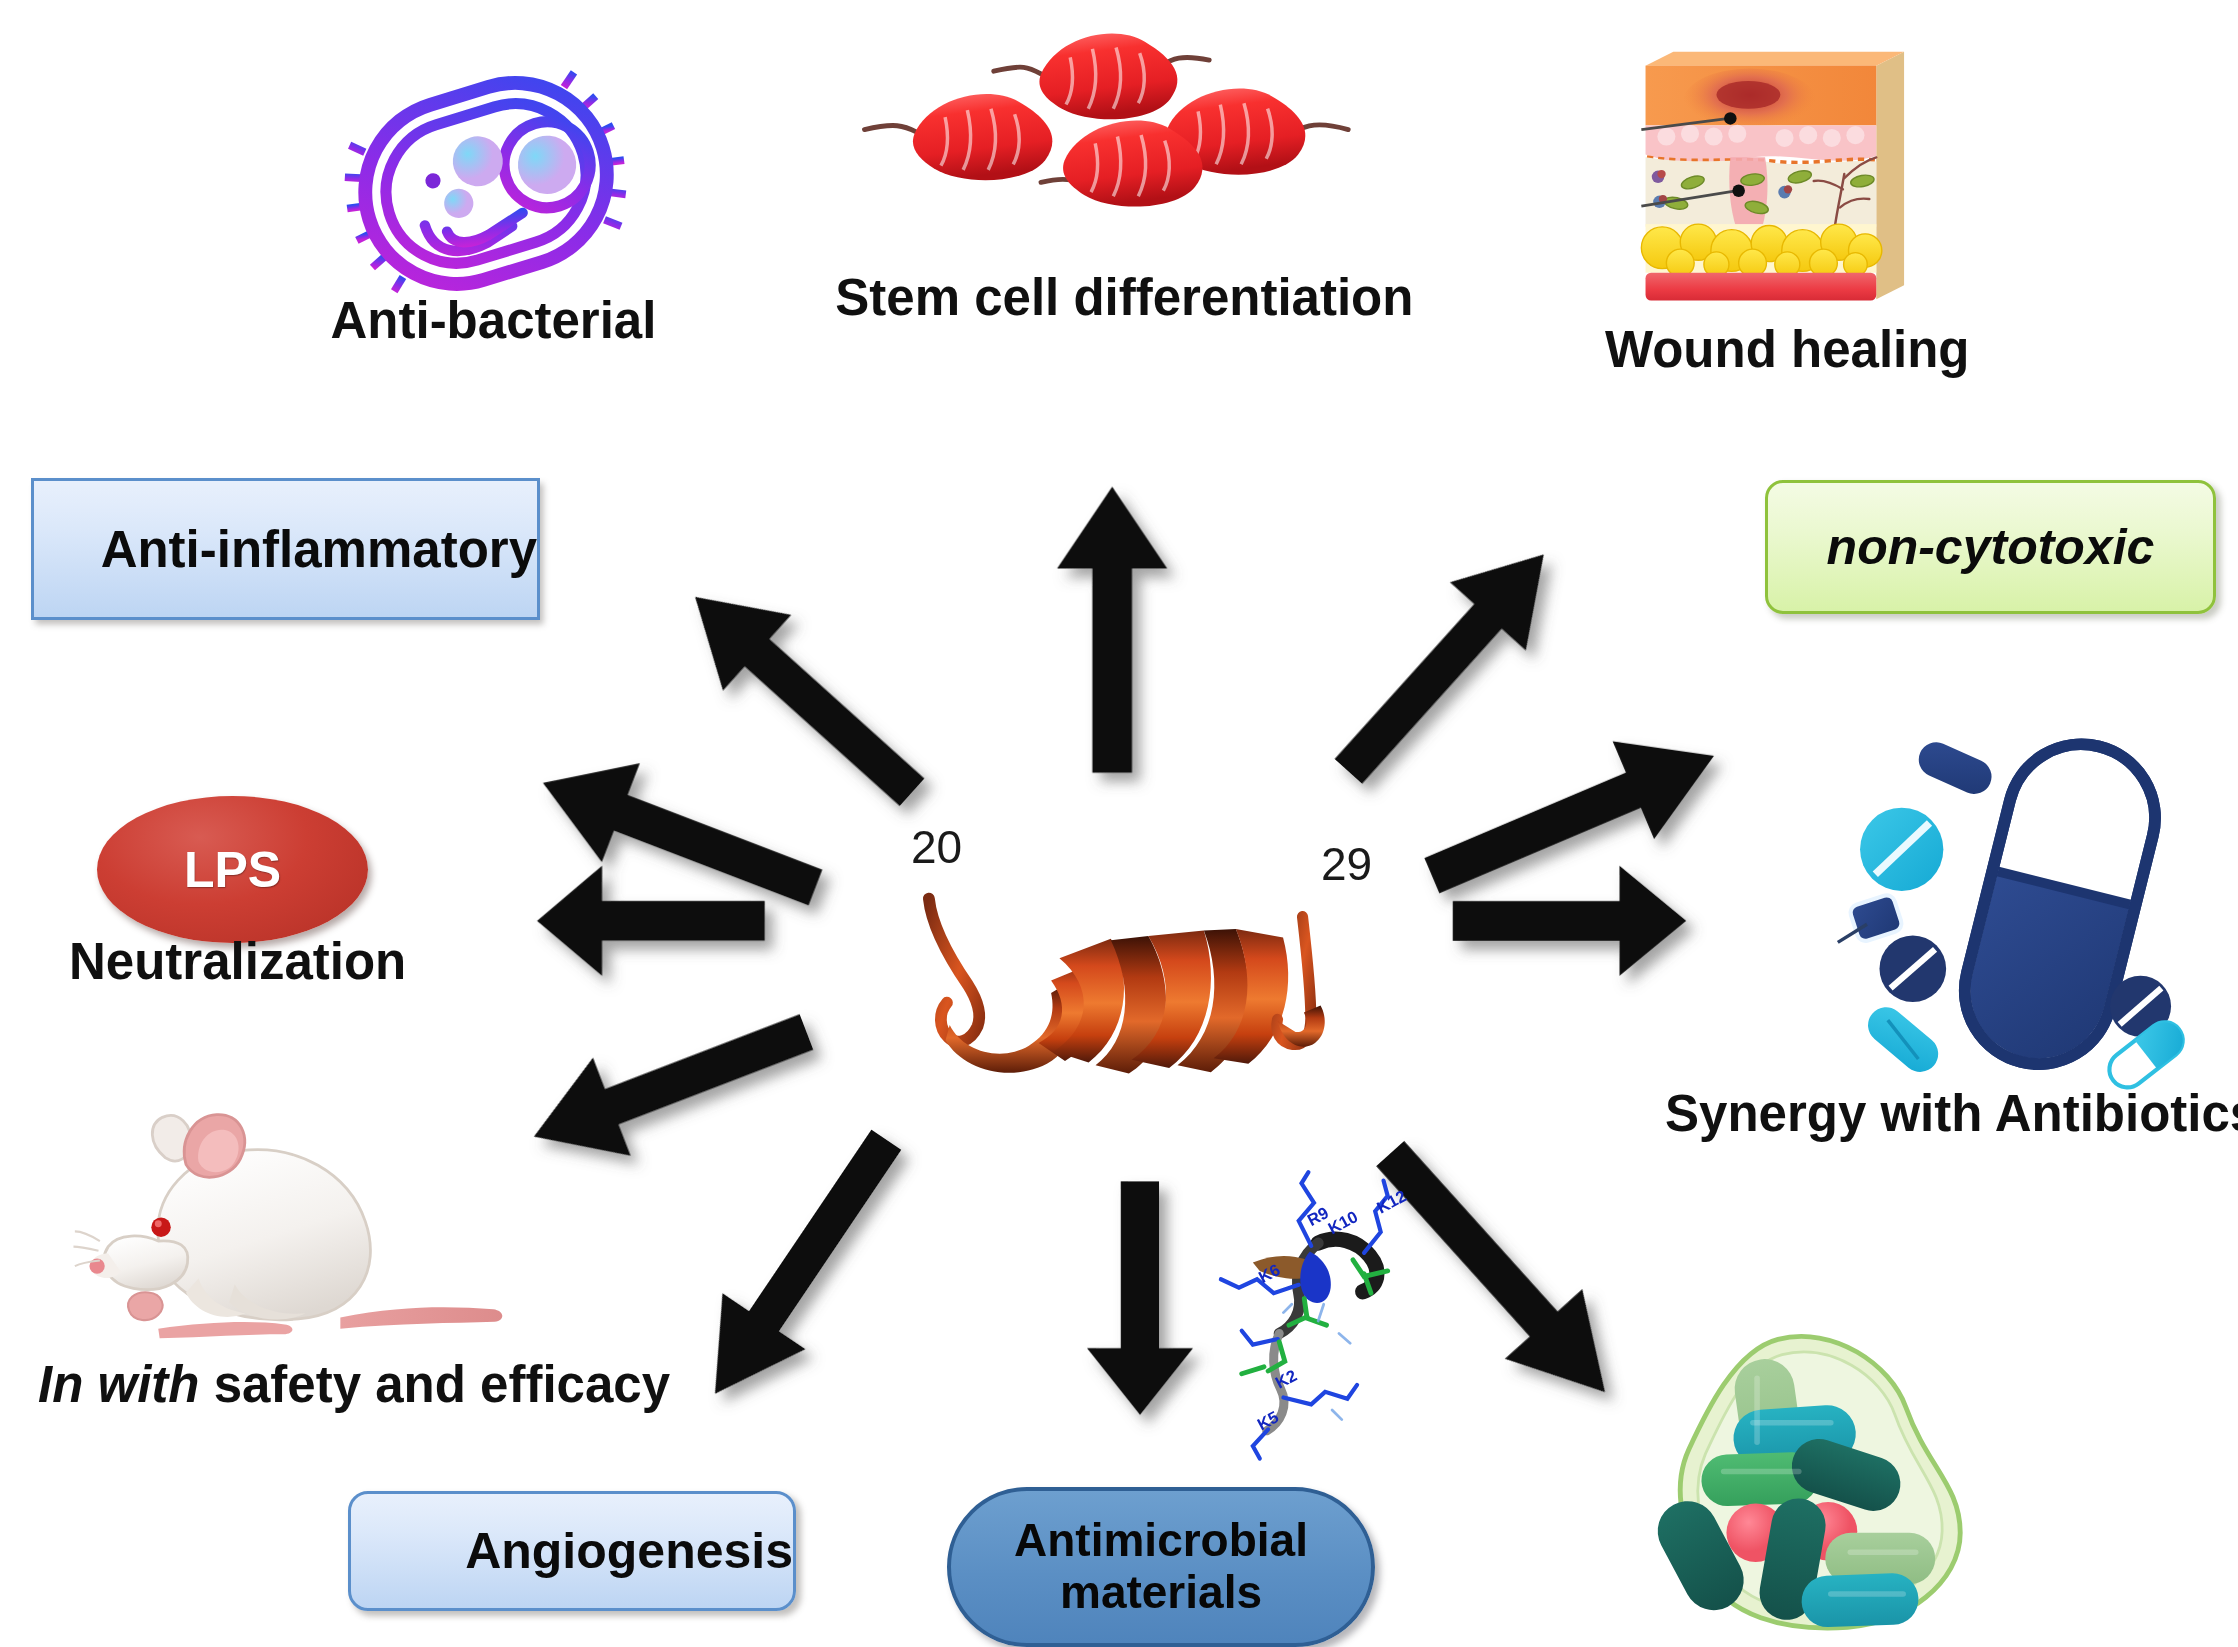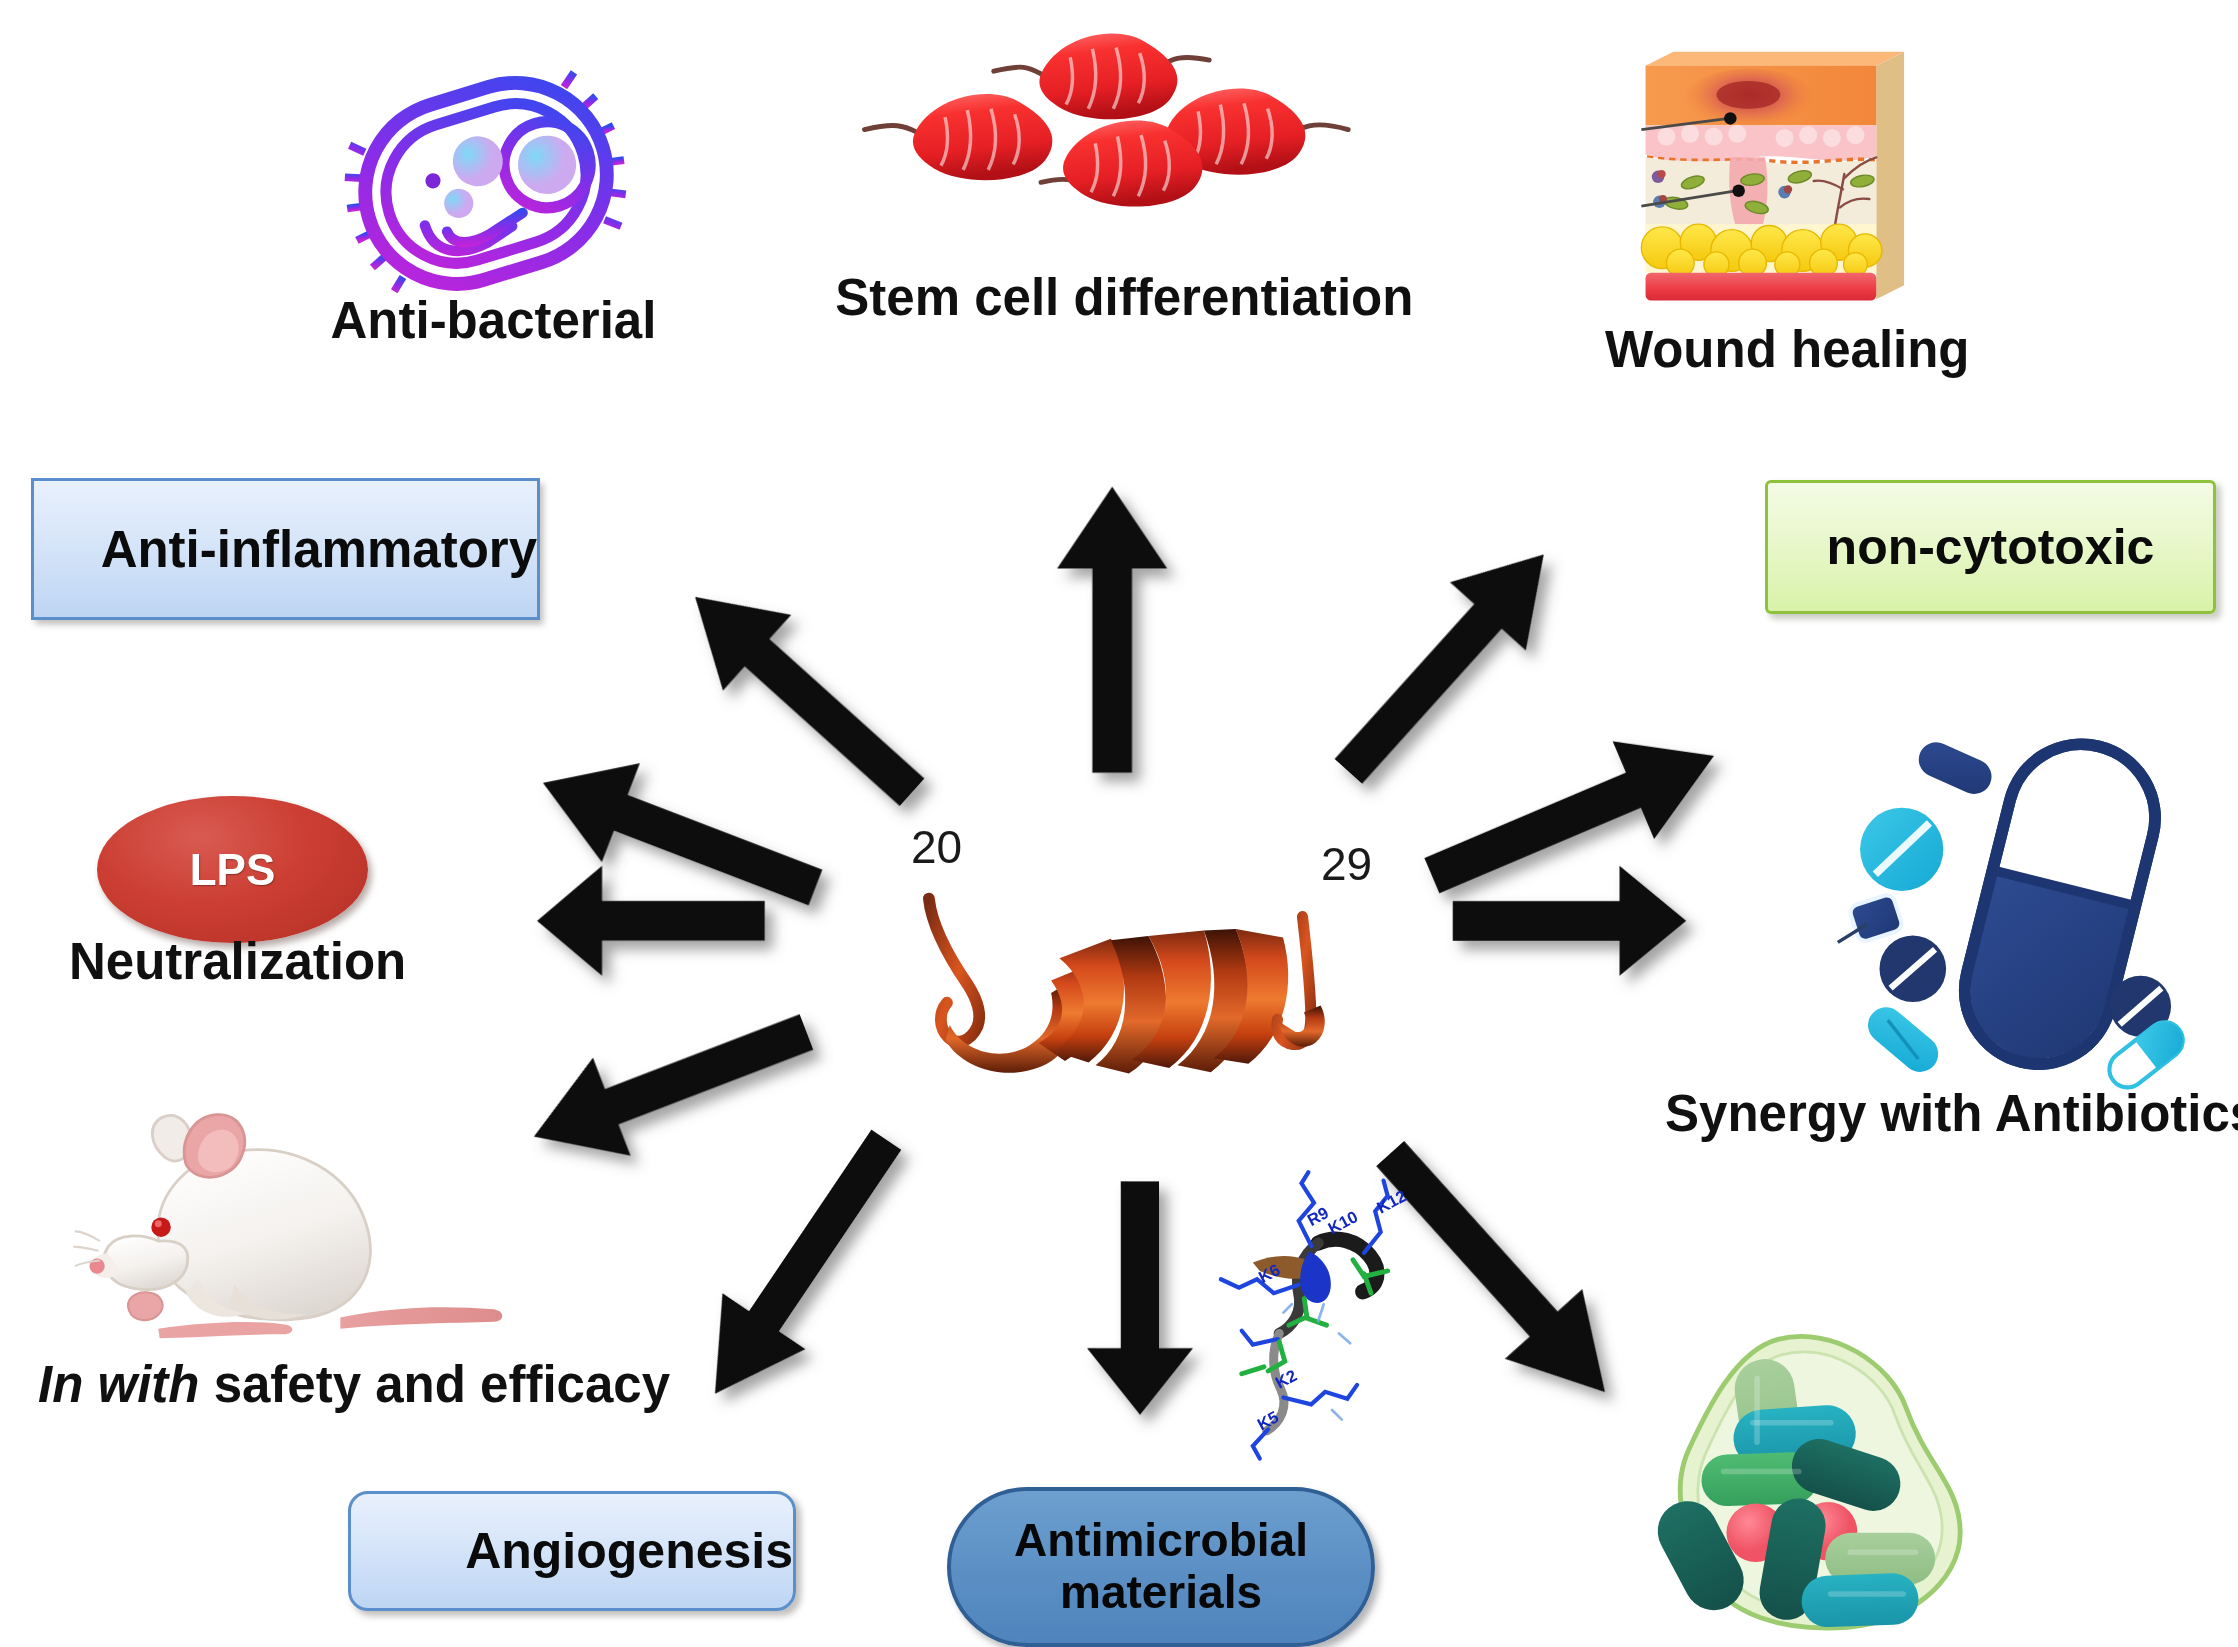--- a/index.html
+++ b/index.html
@@ -13,22 +13,22 @@
        font-family:"Liberation Sans","DejaVu Sans",sans-serif;}
   .cap.sz1{font-size:51px;}
 
   
   .boxblue{position:absolute;display:flex;align-items:center;justify-content:flex-end;
     background:linear-gradient(180deg,#e8f0fc 0%,#dbe8fa 35%,#bdd5f3 100%);
     border:3.5px solid #5b8fcb;box-shadow:4.2px 4.9px 6.3px rgba(80,75,70,.35);
     color:#0b0b0b;font-weight:700;}
   .boxgreen{position:absolute;display:flex;align-items:center;justify-content:center;
     background:linear-gradient(180deg,#f4fbe4 0%,#eaf8cf 40%,#d8f2a8 100%);
-    border:3.5px solid #8fc23c;border-radius:6px;
-    box-shadow:4.2px 4.9px 6.3px rgba(80,85,60,.30);color:#0b0b0b;font-weight:700;}
+    border:3.5px solid #8fc23c;border-radius:18px;
+    box-shadow:4.2px 4.9px 6.3px rgba(80,85,60,.30);color:#0b0b0b;font-weight:700;font-style:italic;}
   .pillbox{position:absolute;display:flex;flex-direction:column;align-items:center;
     justify-content:center;line-height:1.12;
     background:linear-gradient(180deg,#6d9fcf 0%,#5b8fc4 55%,#4f84bc 100%);
     border:4.2px solid #2f5f94;border-radius:694px;
     box-shadow:4.9px 5.6px 7px rgba(60,60,70,.38);color:#070707;font-weight:700;}
   .ellipse{position:absolute;display:flex;align-items:center;justify-content:center;
     border-radius:50%;background:radial-gradient(ellipse at 38% 28%,#d85b52 0%,#cc3e33 45%,#b32f25 100%);
     box-shadow:3.5px 4.9px 7px rgba(70,40,35,.40);color:#fff;font-weight:700;
     text-shadow:0.7px 0.7px 1.4px rgba(0,0,0,.35);}
 
@@ -399,21 +399,21 @@
 
   <div class="boxblue" style="left:31px;top:478px;width:503px;height:136px;font-size:51px;">
     <span>Anti-inflammatory</span>
   </div>
 
   <div class="boxgreen" style="left:1765px;top:480px;width:445px;height:128px;font-size:50px;">
     <span>non-cytotoxic</span>
   </div>
 
   <div class="node" style="left:76px;top:796px;width:389px;height:209px;">
-    <div class="ellipse" style="left:21px;top:0;width:271px;height:147px;font-size:44px;">
+    <div class="ellipse" style="left:21px;top:0;width:271px;height:147px;font-size:50px;">
       <span>LPS</span>
     </div>
     <span class="cap sz1" style="left:-7px;top:136px;">Neutralization</span>
   </div>
 
   <div class="node" style="left:1828px;top:723px;width:417px;height:417px;">
     <svg width="389" height="361" viewBox="0 0 560 520" style="position:absolute;left:0;top:0;">
       <defs>
         <linearGradient id="navy" x1="0" y1="0" x2="1" y2="1">
           <stop offset="0%" stop-color="#2e4b91"></stop>

